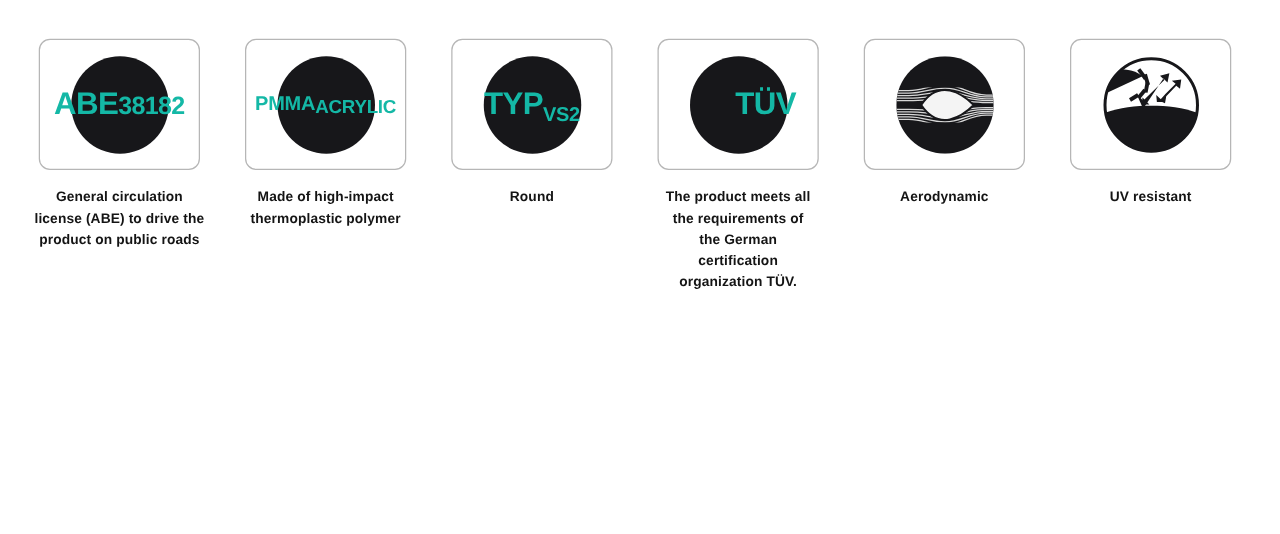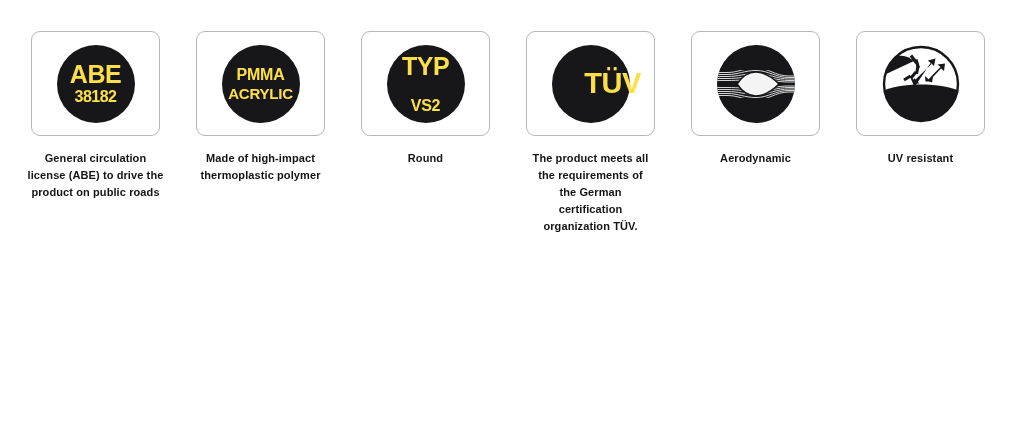--- a/index.html
+++ b/index.html
@@ -60,48 +60,47 @@
     white-space: pre-line;
   }
 
   
   .disc {
     width: 78px;
     height: 78px;
     border-radius: 50%;
     background: #17171a;
     display: flex;
-    flex-direction: column;
     align-items: center;
     justify-content: center;
-    color: #fde047;
+    color: #14b8a6;
   }
   .disc-l1 {
     font-weight: bold;
     line-height: 1;
   }
   .disc-l2 {
     font-weight: bold;
     line-height: 1;
   }
 
   
   .disc-abe .disc-l1 { font-size: 25px; letter-spacing: -0.5px; }
-  .disc-abe .disc-l2 { font-size: 16px; margin-top: 2px; letter-spacing: -0.5px; text-align: center; }
+  .disc-abe .disc-l2 { font-size: 20px; margin-top: 2px; letter-spacing: -0.5px; text-align: center; }
 
   
   .disc-pmma .disc-l1 { font-size: 16px; letter-spacing: -0.2px; }
   .disc-pmma .disc-l2 { font-size: 15px; margin-top: 3px; letter-spacing: -0.2px; }
 
   
   .disc-typ .disc-l1 { font-size: 25px; letter-spacing: -0.5px; }
   .disc-typ .disc-l2 { font-size: 16px; margin-top: 19px; letter-spacing: -0.3px; }
 
   
-  .disc-tuv .disc-l1 { font-size: 29px; letter-spacing: -0.5px; margin-left: 44px; }
+  .disc-tuv .disc-l1 { font-size: 25px; letter-spacing: -0.5px; margin-left: 44px; }
 
   svg { display: block; }
 </style>
 </head>
 <body>
 
 <div class="features-grid">
 
   <div class="feature-item">
     <div class="badge-card">

